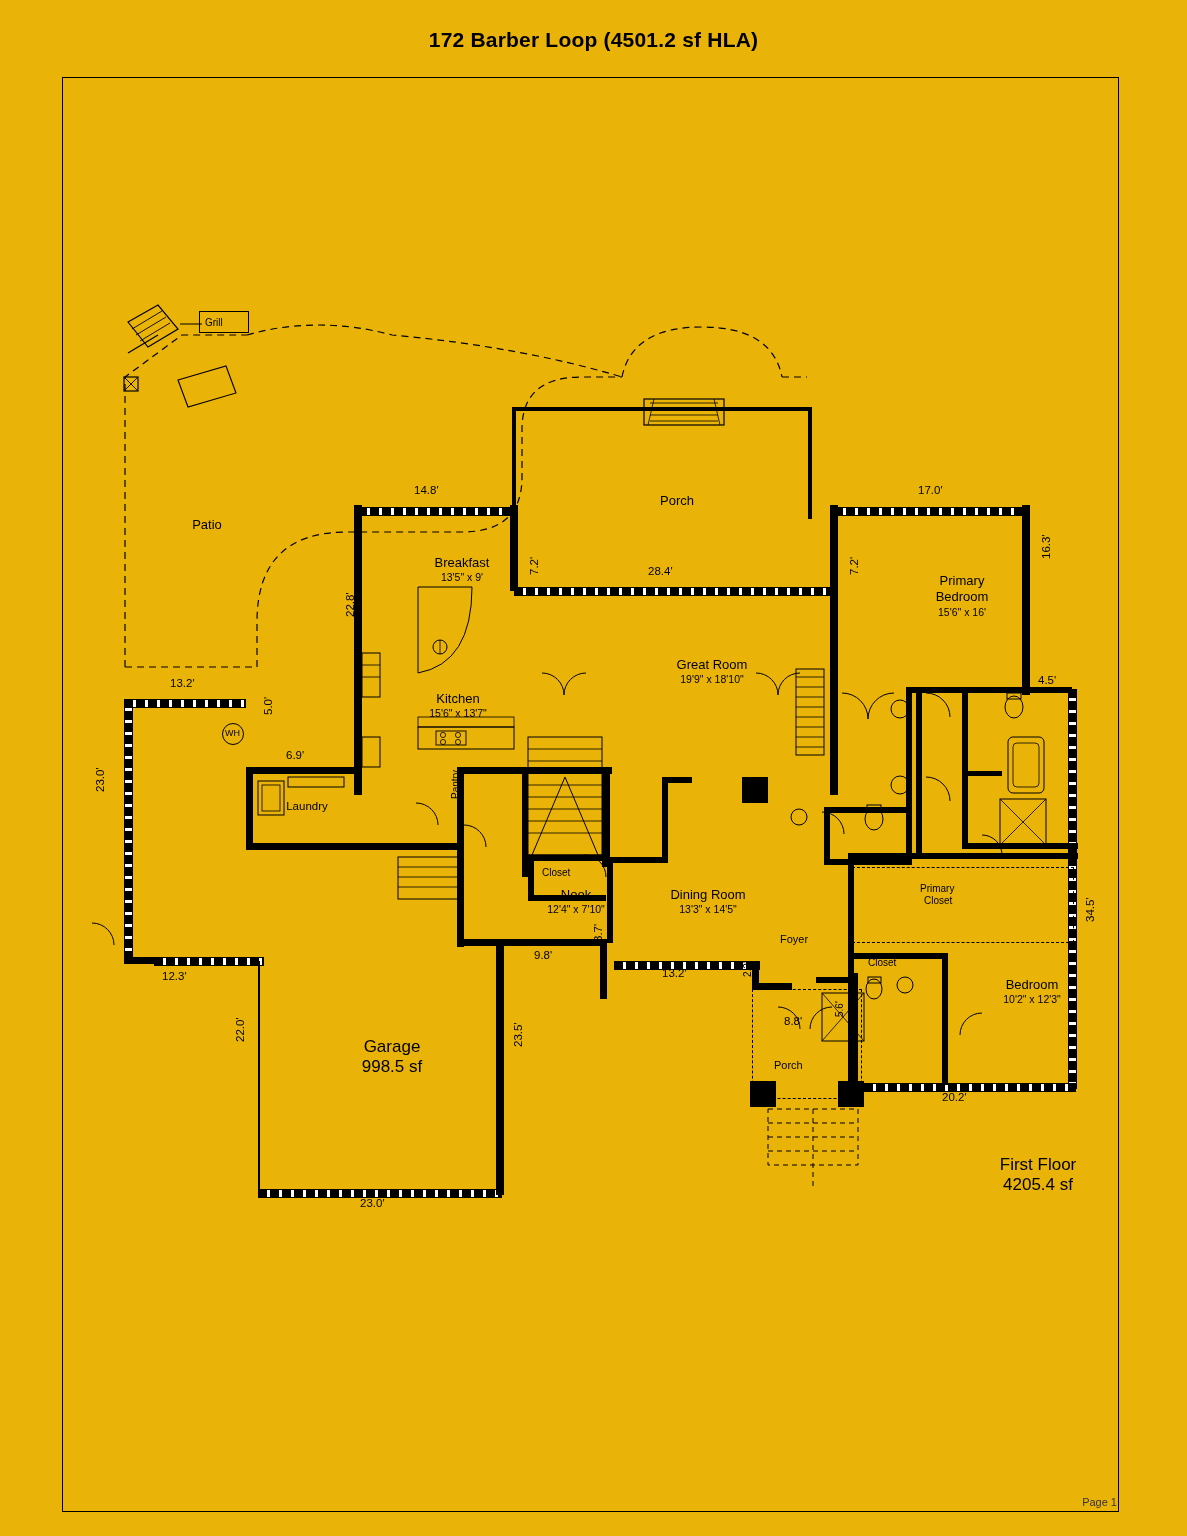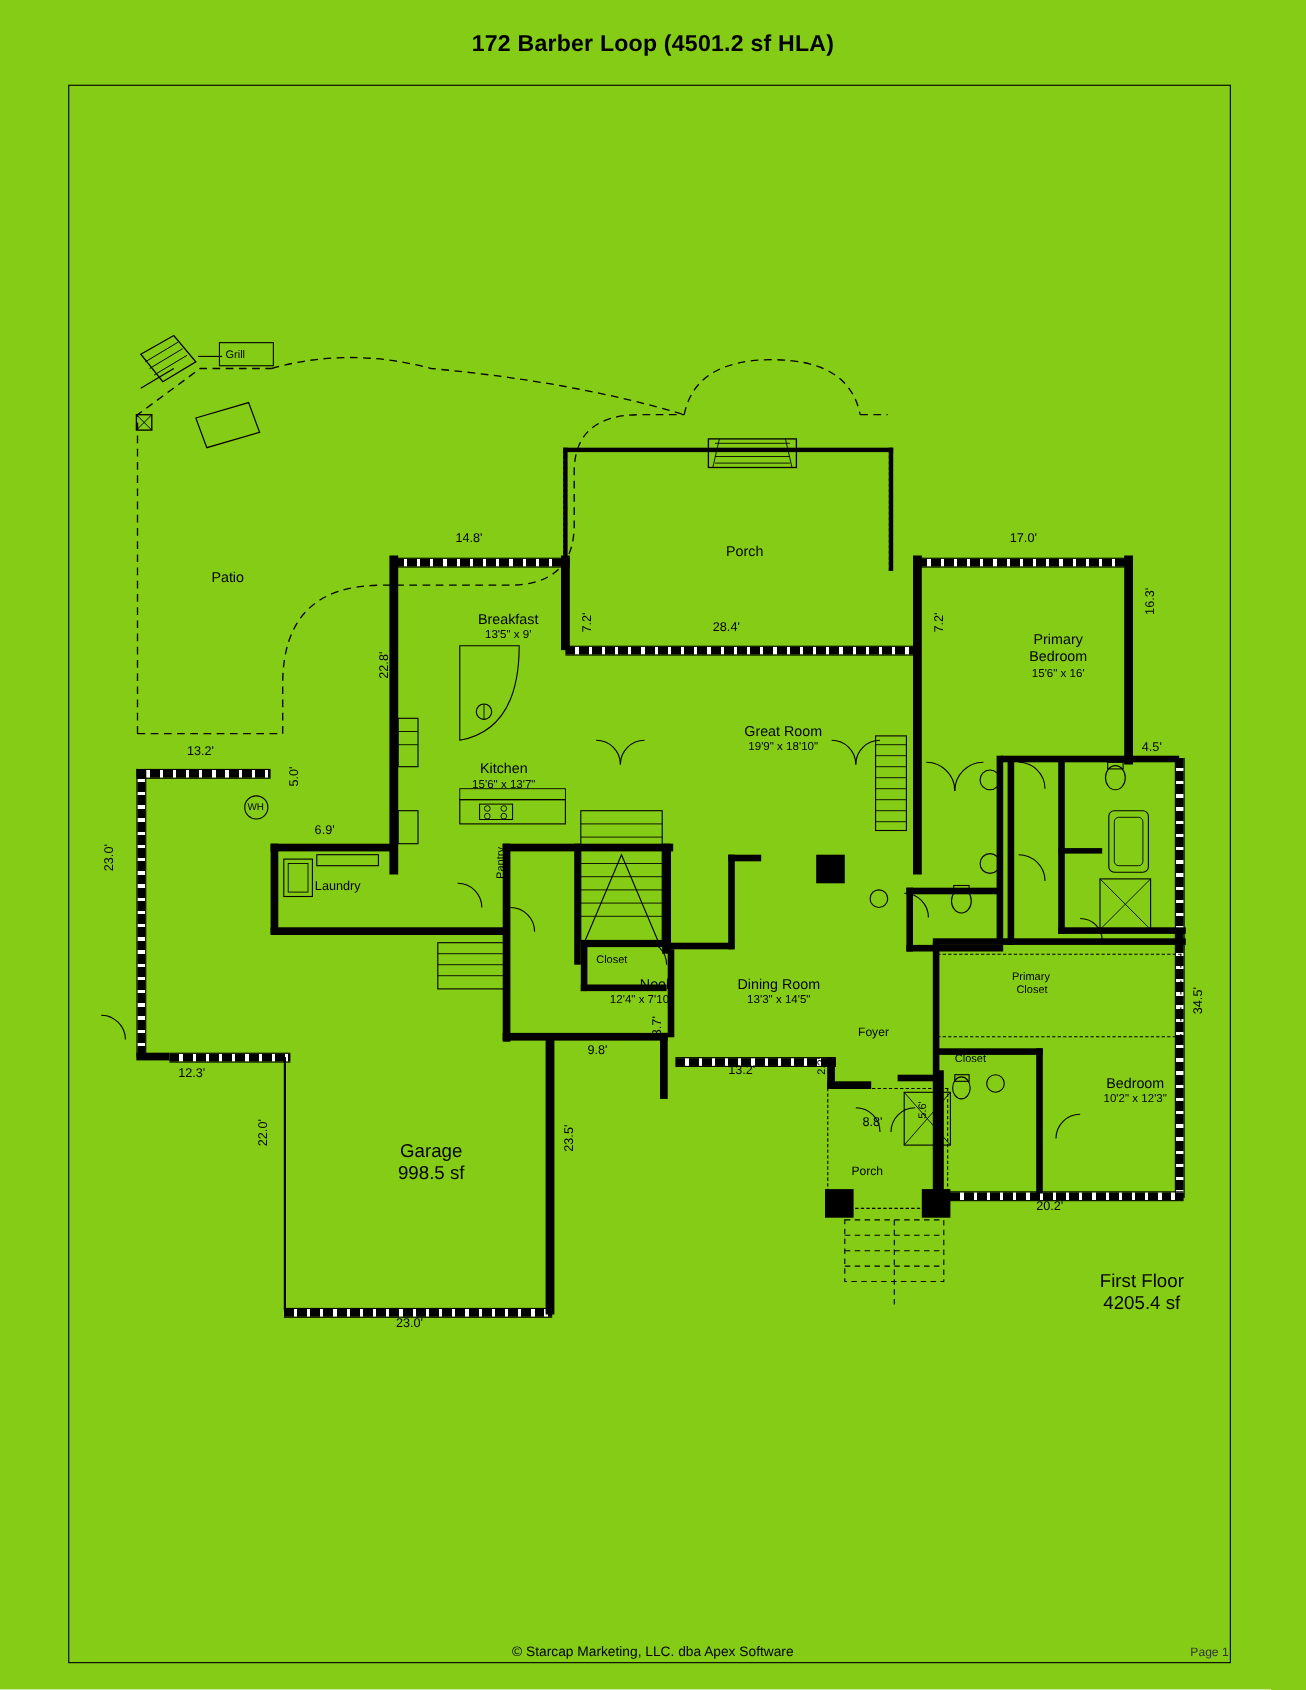--- a/index.html
+++ b/index.html
@@ -8,21 +8,21 @@
     background: #ffffff;
   }
   body {
     font-family: "Liberation Sans", sans-serif;
     color: #000000;
   }
   #page {
     position: relative;
     width: 1187px;
     height: 1536px;
-    background: #84cc16;
+    background: #eab308;
     overflow: hidden;
   }
   #title {
     position: absolute;
     top: 28px;
     left: 0;
     width: 1187px;
     text-align: center;
     font-size: 21px;
     font-weight: bold;
@@ -399,21 +399,21 @@
 
     <div class="lbl" style="left:820px; top:496px; width:160px;">
       <span>Primary</span><br>
       <span>Bedroom</span>
       <span class="sub">15'6" x 16'</span>
     </div>
 
     <div class="small" style="left:388px; top:722px; transform-origin:left top; transform:rotate(-90deg); font-size:10px;">Pantry</div>
     <div class="small" style="left:480px; top:790px; font-size:10px;">Closet</div>
 
-    <div class="lbl" style="left:430px; top:810px; width:120px;text-align:right;">
+    <div class="lbl" style="left:454px; top:810px; width:120px;">
       <span>Nook</span>
       <span class="sub">12'4" x 7'10"</span>
     </div>
 
     <div class="lbl" style="left:566px; top:810px; width:160px;">
       <span>Dining Room</span>
       <span class="sub">13'3" x 14'5"</span>
     </div>
 
     <div class="small" style="left:858px; top:806px; font-size:10px;">Primary</div>
@@ -457,16 +457,15 @@
     <div class="dim" style="left:722px; top:938px;">8.8'</div>
     <div class="dim v" style="left:772px; top:940px; font-size:10px;">5.6'</div>
 
     <div class="big" style="left:886px; top:1078px; width:180px;">
       <span>First Floor</span>
       <span class="sub2">4205.4 sf</span>
     </div>
 
   </div>
 
-  <div id="footer-left">© Starcap Marketing, LLC. dba Apex Software</div>
   <div id="footer-right">Page 1</div>
 
 </div>
 
 </body></html>

